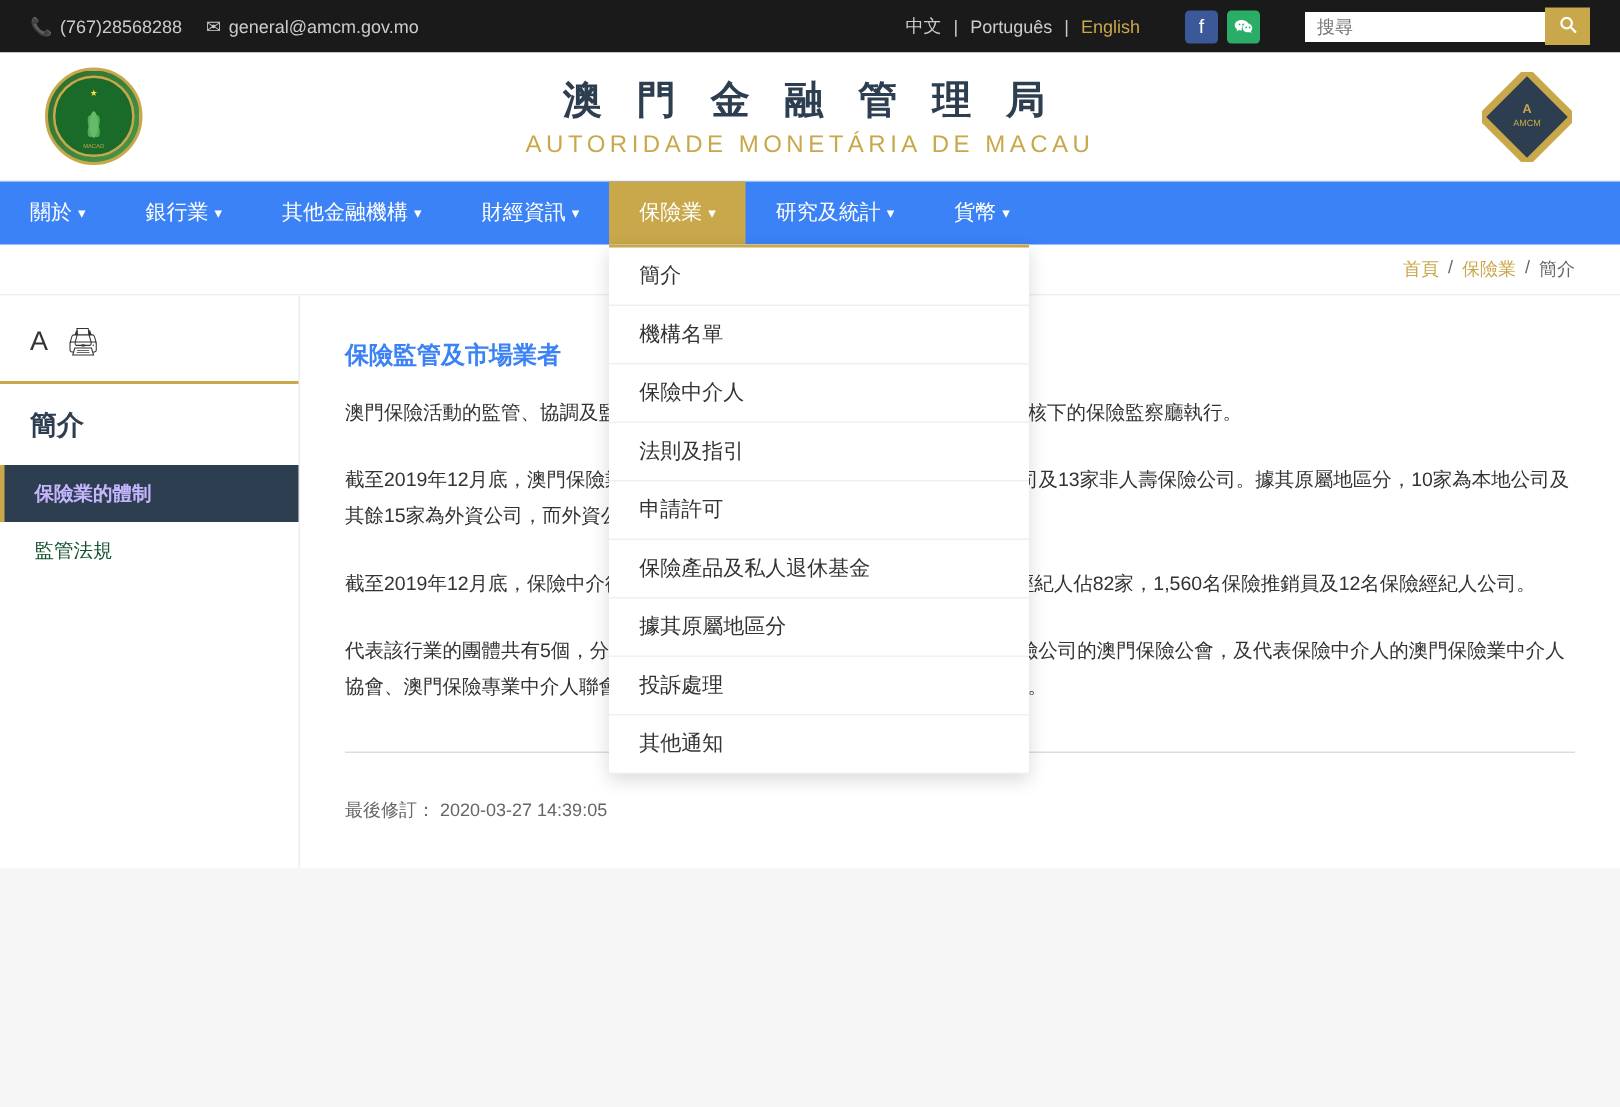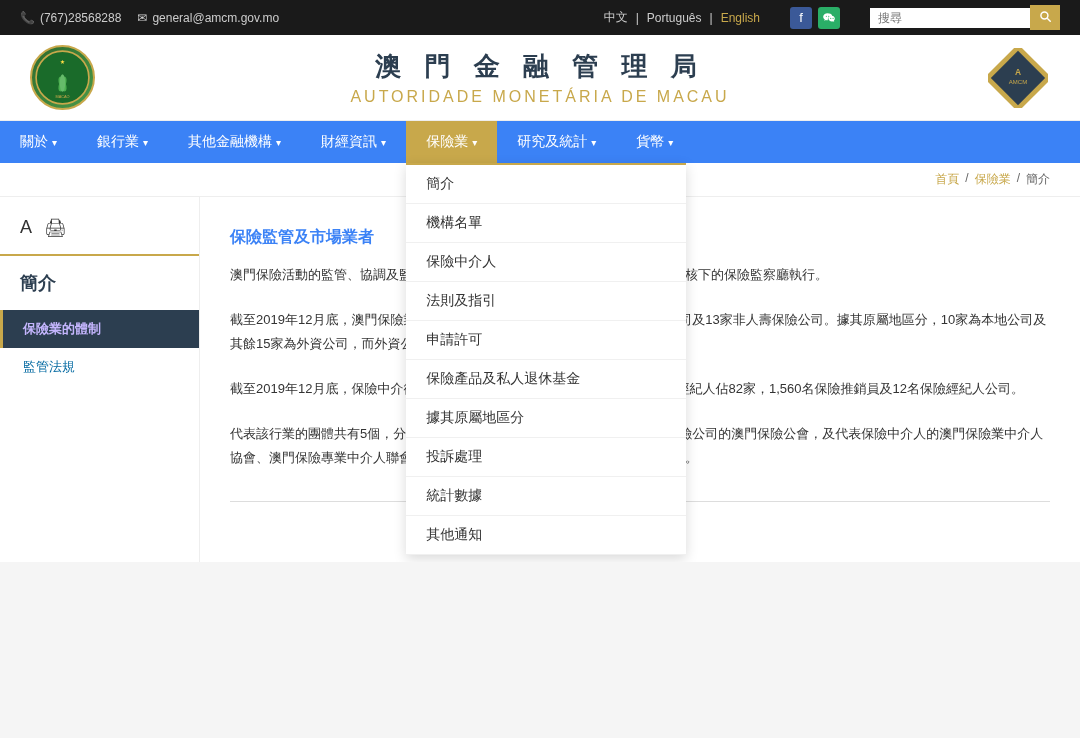--- a/index.html
+++ b/index.html
@@ -173,21 +173,21 @@
       font-size: 13px;
       color: #333;
       border-left: 3px solid transparent;
     }
     .sidebar-menu-item.active {
       background: #2c3e50;
       color: #c4b5fd;
       border-left: 3px solid #c8a84b;
       font-weight: bold;
     }
-    .sidebar-menu-item.gold { color: #0369a1; }
+    .sidebar-menu-item.gold { color: #14532d; }
 
     
     .main-content {
       flex: 1;
       padding: 30px;
     }
     .section-title {
       font-size: 16px;
       font-weight: bold;
       color: #3b82f6;
@@ -307,21 +307,20 @@
 
     <div class="dropdown">
       <div class="dropdown-item">簡介</div>
       <div class="dropdown-item">機構名單</div>
       <div class="dropdown-item">保險中介人</div>
       <div class="dropdown-item">法則及指引</div>
       <div class="dropdown-item">申請許可</div>
       <div class="dropdown-item">保險產品及私人退休基金</div>
       <div class="dropdown-item">據其原屬地區分</div>
       <div class="dropdown-item">投訴處理</div>
-      <div class="dropdown-item">統計數據</div>
       <div class="dropdown-item">其他通知</div>
     </div>
   </div>
   <div class="nav-item">
     <span>研究及統計</span>
     <span class="chevron">▾</span>
   </div>
   <div class="nav-item">
     <span>貨幣</span>
     <span class="chevron">▾</span>
@@ -348,14 +347,18 @@
     <div class="sidebar-menu-item gold">監管法規</div>
   </aside>
 
   <main class="main-content">
     <div class="section-title">保險監管及市場業者</div>
     <p class="content-text">澳門保險活動的監管、協調及監察是行政長官所屬的權限，並由澳門金融管理局核下的保險監察廳執行。</p>
     <p class="content-text">截至2019年12月底，澳門保險業共有25家保險公司，當中包括12家人壽保險公司及13家非人壽保險公司。據其原屬地區分，10家為本地公司及其餘15家為外資公司，而外資公司中有7家為中國香港特別行政區。</p>
     <p class="content-text">截至2019年12月底，保險中介從業員達6,726人，其中個人代理人佔5,134名、經紀人佔82家，1,560名保險推銷員及12名保險經紀人公司。</p>
     <p class="content-text">代表該行業的團體共有5個，分別是代表已獲授權經營人壽保險公司及非人壽保險公司的澳門保險公會，及代表保險中介人的澳門保險業中介人協會、澳門保險專業中介人聯會、澳門保險中介行業協會和澳門金融從業員協會。</p>
     <hr class="content-divider">
+    <div class="last-modified">
+      <span>最後修訂：</span>
+      <span>2020-03-27 14:39:05</span>
+    </div>
   </main>
 </div>
 
 </body></html>

